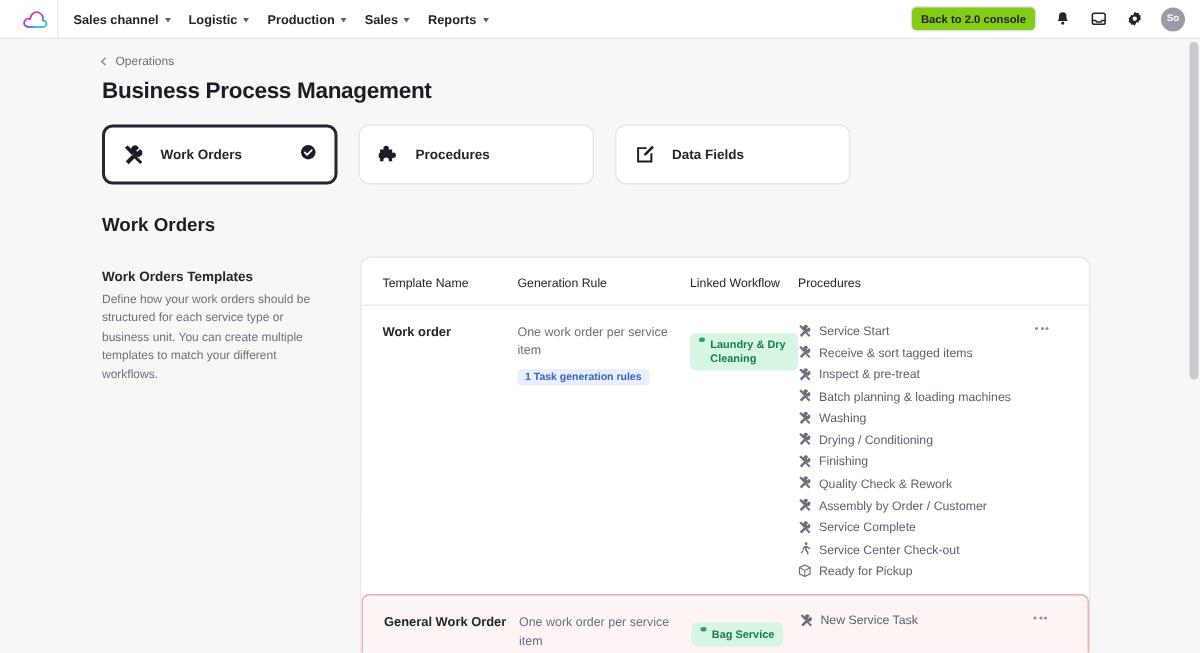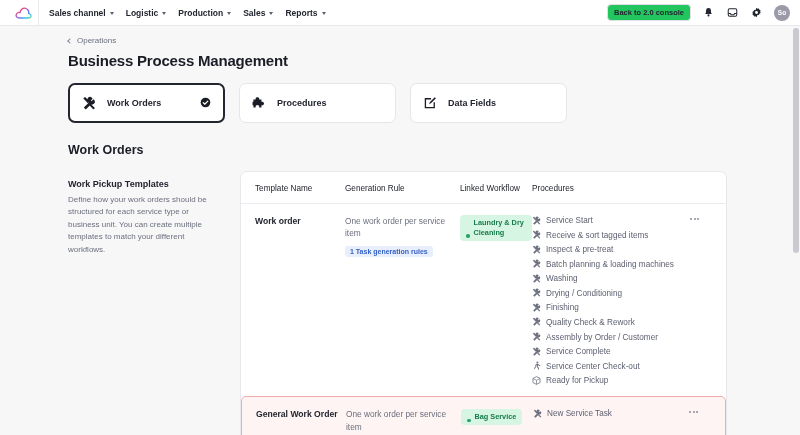--- a/index.html
+++ b/index.html
@@ -36,21 +36,21 @@
     border-right: 2.8px solid transparent;
     border-top: 3.2px solid #5c5f70;
     margin-top: 1px;
   }
   .topbar-right {
     margin-left: auto; display: flex; align-items: center; gap: 11px; padding-right: 4px;
   }
   .console-btn {
     font-size: 7.5px; font-weight: 600; color: #23252f;
     border: 1px solid #e0e0e6; border-radius: 4px;
-    padding: 3px 6px; background: #22c55e; cursor: pointer; white-space: nowrap;
+    padding: 3px 6px; background: #84cc16; cursor: pointer; white-space: nowrap;
   }
   .icon-btn { width: 13px; height: 13px; display: flex; align-items: center; justify-content: center; cursor: pointer; }
   .avatar {
     width: 16px; height: 16px; border-radius: 50%;
     background: #9a9aa8; color: #fff;
     font-size: 6.5px; font-weight: 600;
     display: flex; align-items: center; justify-content: center;
     cursor: pointer;
   }
 
@@ -109,21 +109,21 @@
   }
   .cell-name { font-size: 8.6px; font-weight: 700; color: #23252f; line-height: 1.45; }
   .cell-rule { font-size: 8.3px; color: #6c6f7e; line-height: 1.5; }
   .pill-blue {
     display: inline-block; margin-top: 5px;
     background: #e8eefb; color: #3562c4;
     font-size: 7px; font-weight: 700;
     padding: 2px 5px; border-radius: 3px;
   }
   .pill-green {
-    display: inline-flex; align-items: flex-end; gap: 4px;
+    display: inline-flex; align-items: flex-start; gap: 4px;
     background: #d7f5e3; color: #167d4a;
     font-size: 7.3px; font-weight: 700;
     padding: 3px 6px; border-radius: 4px; line-height: 1.35;
     max-width: 88px;
   }
   .dot-green { width: 3.5px; height: 3.5px; border-radius: 50%; background: #25a565; flex: none; }
 
   .proc-list { display: flex; flex-direction: column; gap: 3.5px; }
   .proc-item { display: flex; align-items: flex-start; gap: 5px; font-size: 8.2px; color: #5c5f70; line-height: 1.35; }
   .proc-ico { flex: none; margin-top: 0.5px; }
@@ -240,21 +240,21 @@
       </svg>
       <span class="tabcard-label">Data Fields</span>
     </div>
   </div>
 
   <div class="section-title">Work Orders</div>
 
   <div class="content-row">
 
     <div class="side-col">
-      <div class="side-title">Work Pickup Templates</div>
+      <div class="side-title">Work Orders Templates</div>
       <div class="side-desc">Define how your work orders should be structured for each service type or business unit. You can create multiple templates to match your different workflows.</div>
     </div>
 
     <div>
       <div class="table-card">
 
         <div class="thead">
           <div class="th c1">Template Name</div>
           <div class="th c2">Generation Rule</div>
           <div class="th c3">Linked Workflow</div>

